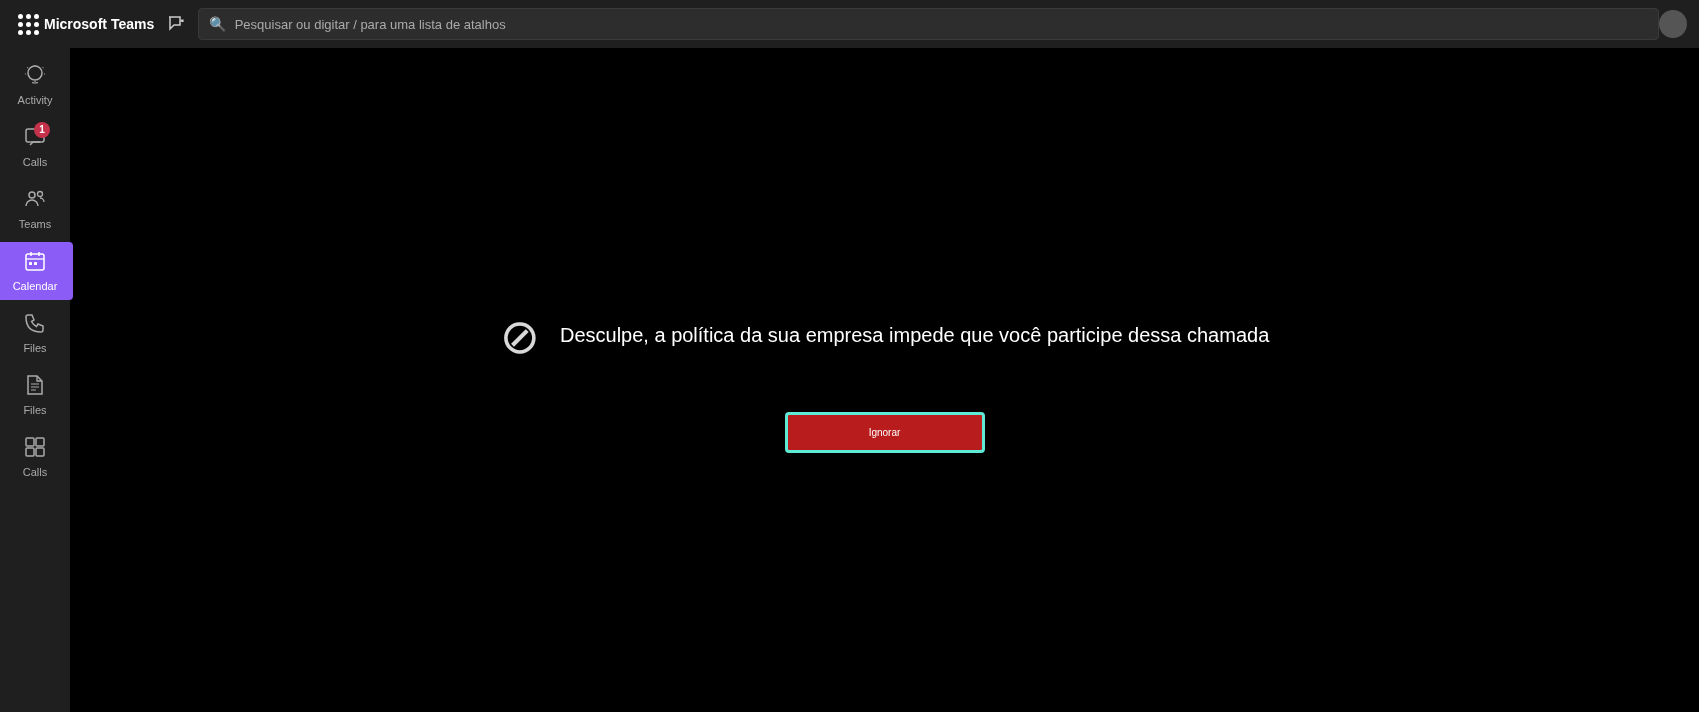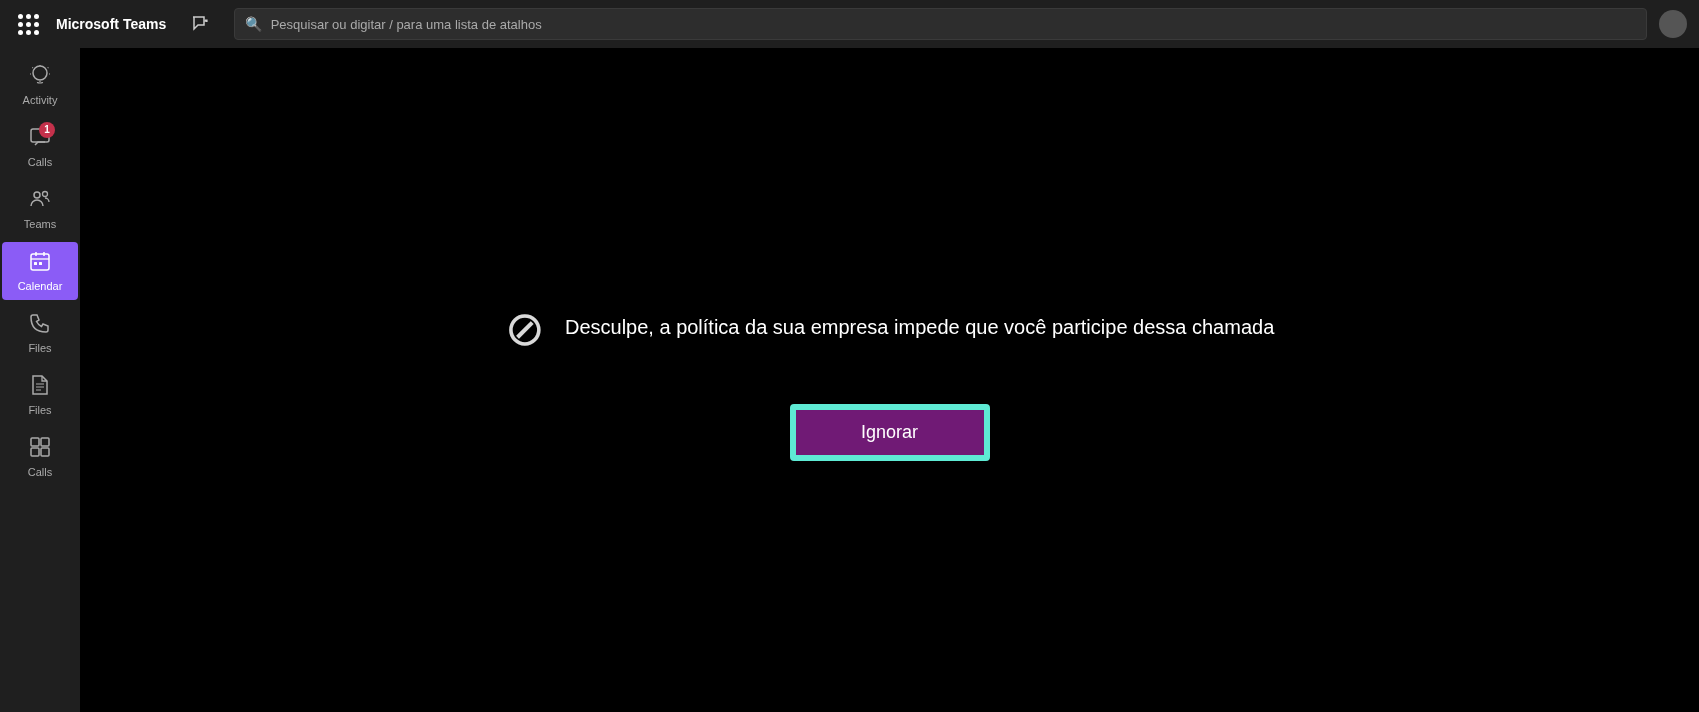--- a/index.html
+++ b/index.html
@@ -13,21 +13,21 @@
       overflow: hidden;
     }
 
     
     .topbar {
       height: 48px;
       background: #1f1f1f;
       display: flex;
       align-items: center;
       padding: 0 12px;
-      gap: 12px;
+      gap: 0;
       flex-shrink: 0;
     }
     .topbar-dots {
       color: #fff;
       font-size: 20px;
       cursor: pointer;
       display: flex;
       align-items: center;
       justify-content: center;
       width: 32px;
@@ -78,21 +78,21 @@
 
     
     .main {
       display: flex;
       flex: 1;
       overflow: hidden;
     }
 
     
     .sidebar {
-      width: 80px;
+      width: 70px;
       background: #1f1f1f;
       display: flex;
       flex-direction: column;
       align-items: center;
       padding-top: 8px;
       gap: 4px;
       flex-shrink: 0;
     }
     .sidebar-item {
       display: flex;
@@ -155,24 +155,24 @@
       font-size: 48px;
       color: #fff;
       opacity: 0.85;
     }
     .error-text {
       color: #fff;
       font-size: 20px;
       font-weight: 400;
     }
     .dismiss-button {
-      background: #701a75;
-      border: 6px solid #5eead4;
-      color: #fff;
-      font-size: 18px;
+      background: #b91c1c;
+      border: 3px solid #5eead4;
+      color: #fff;
+      font-size: 10px;
       padding: 12px 40px;
       border-radius: 4px;
       cursor: pointer;
       min-width: 200px;
       text-align: center;
     }
 
     
     .dots-grid {
       display: grid;

